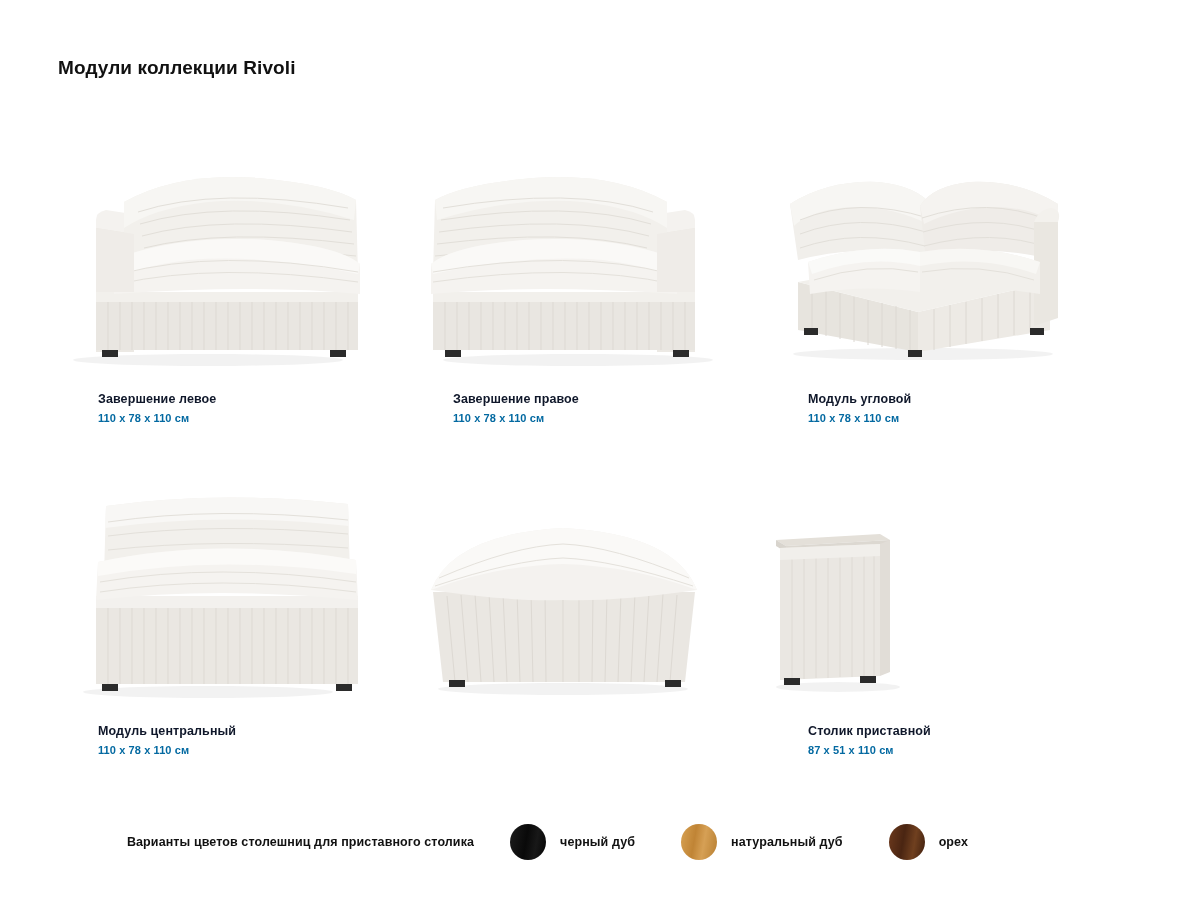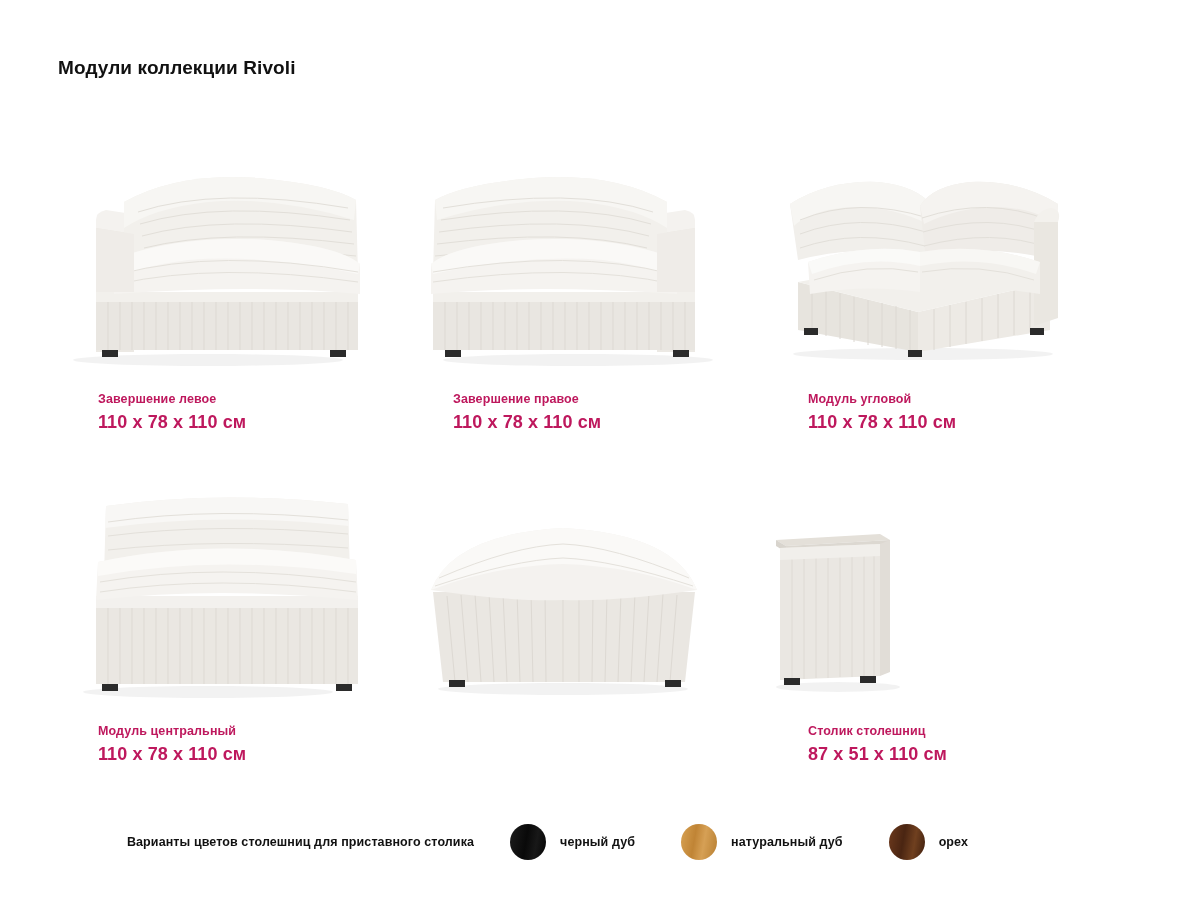--- a/index.html
+++ b/index.html
@@ -52,28 +52,28 @@
   }
   .caption {
     position: absolute;
     left: 40px;
     top: 250px;
     width: 300px;
   }
   .cap-name {
     font-size: 12.5px;
     font-weight: bold;
-    color: #be185d;
+    color: #0f172a;
     margin-bottom: 6px;
     letter-spacing: 0.1px;
   }
   .cap-dims {
-    font-size: 18px;
+    font-size: 11px;
     font-weight: bold;
-    color: #be185d;
+    color: #0369a1;
     letter-spacing: 0.1px;
   }
 
   
   .swatch-row {
     position: absolute;
     left: 0;
     top: 812px;
     width: 1095px;
     display: flex;
@@ -424,21 +424,21 @@
               <line x1="106" y1="70" x2="106" y2="202"></line>
           </g>
 
           <path d="M12 74 L112 70 L112 82 L12 86 Z" fill="#f1efeb"></path>
 
           <rect x="16" y="204" width="16" height="7" fill="#2b2b2b"></rect>
           <rect x="92" y="202" width="16" height="7" fill="#2b2b2b"></rect>
         </svg>
       </div>
       <div class="caption">
-        <div class="cap-name">Столик столешниц</div>
+        <div class="cap-name">Столик приставной</div>
         <div class="cap-dims">87 x 51 x 110 см</div>
       </div>
     </div>
 
   </div>
 
   <div class="swatch-row">
     <div class="swatch-label">Варианты цветов столешниц для приставного столика</div>
 
     <div class="swatch-item">

